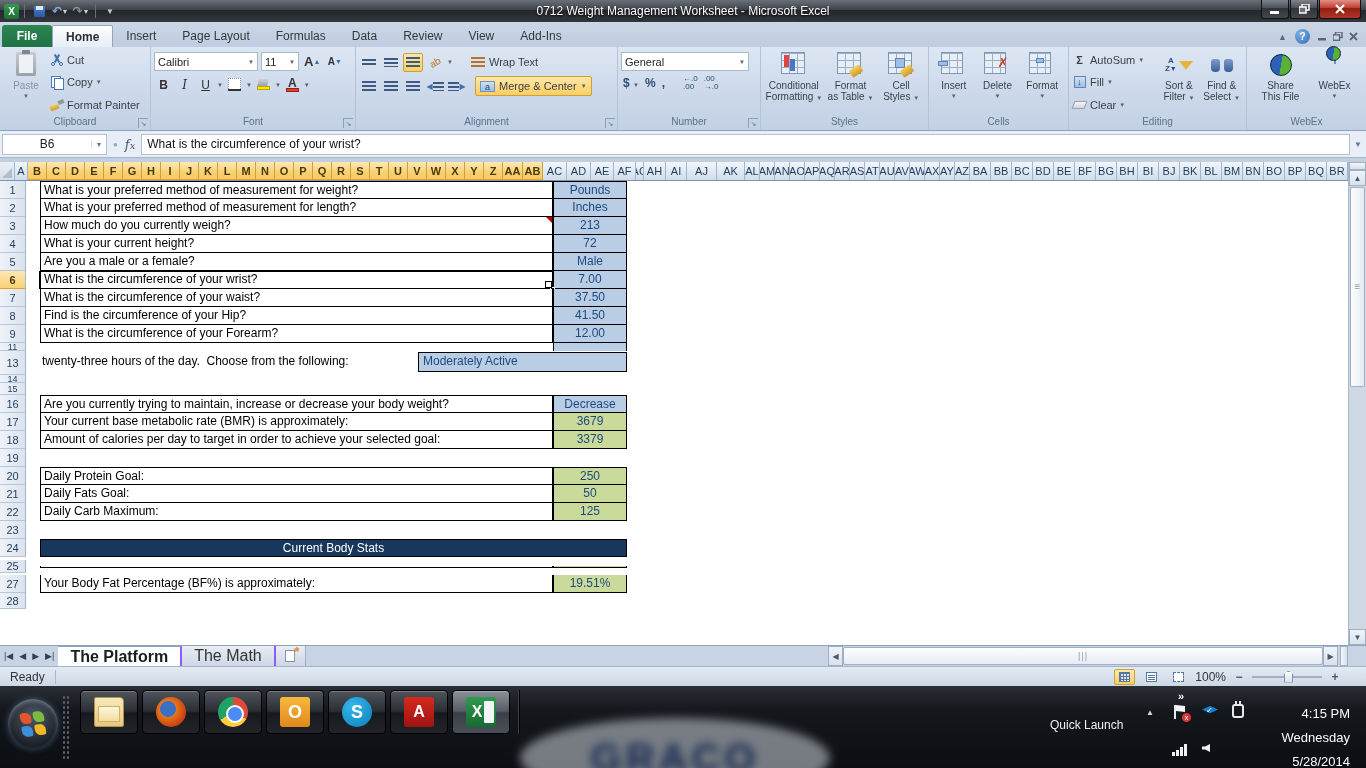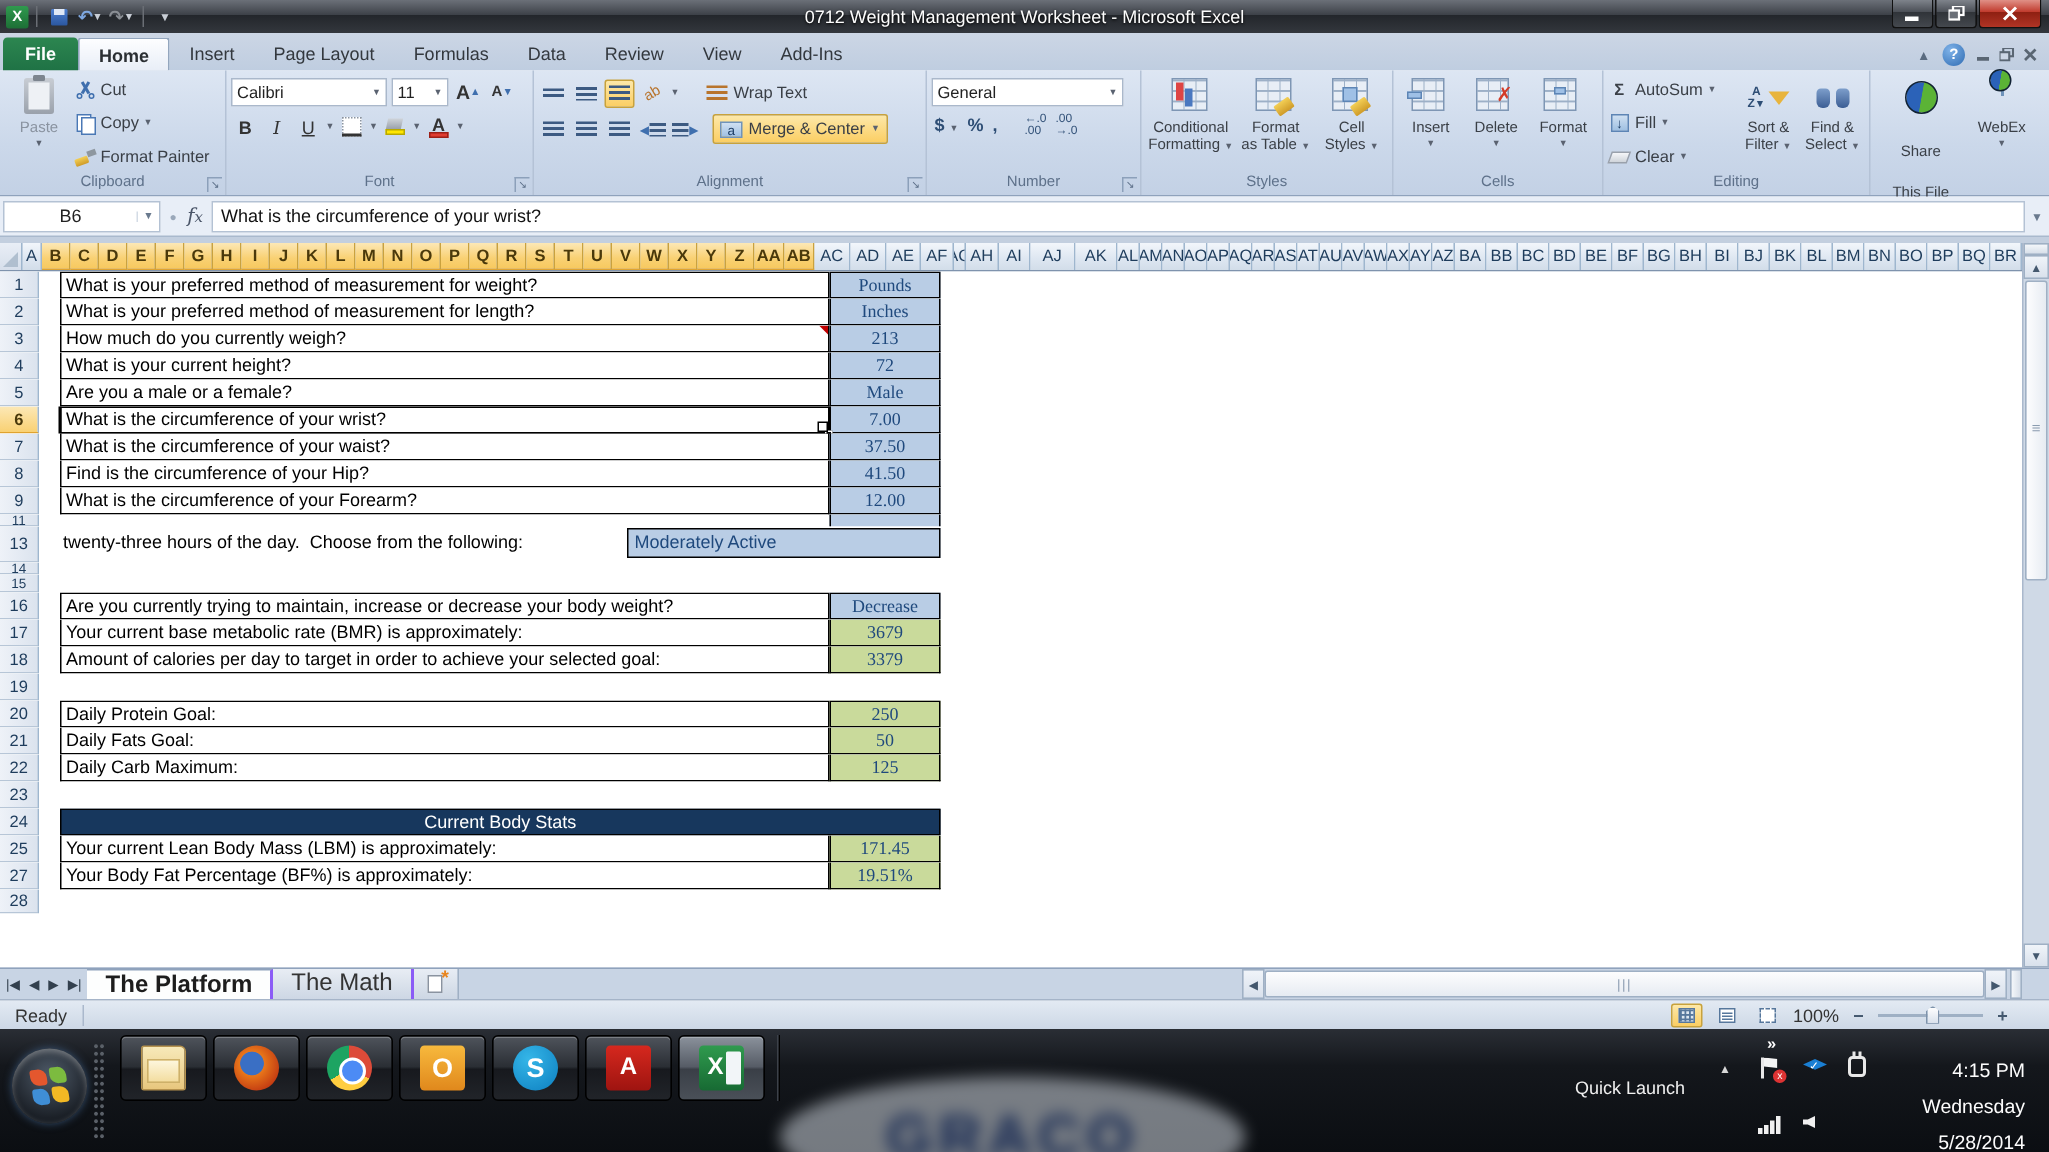--- a/index.html
+++ b/index.html
@@ -169,21 +169,21 @@
   .rownum { width:26px; flex:none; background:linear-gradient(90deg,#eef2f8,#dbe3ee);
     border-right:1px solid #9eb6ce; border-bottom:1px solid #b7c6d7; font-size:11px; color:#1e3c5c;
     display:flex; align-items:center; justify-content:center; overflow:hidden; }
   .rownum.sel { background:linear-gradient(#fce8b6,#f9d173); color:#4a390b; font-weight:bold; border-bottom:1px solid #e0a32e; }
   .rcontent { position:relative; flex:1; }
   .qcell { position:absolute; left:14px; width:513px; top:0; bottom:0; background:#fff;
     border:1px solid #000; border-top:none; font-size:12px; color:#000; padding:1px 3px 0 3px;
     white-space:nowrap; overflow:hidden; }
   .qcell.first { border-top:1px solid #000; }
   .acell { position:absolute; left:527px; width:74px; top:0; bottom:0; border:1px solid #000; border-top:none;
-    font-size:12px; color:#1f497d; text-align:center; padding-top:1px; overflow:hidden;font-family:Liberation Serif, serif; }
+    font-size:12px; color:#1f497d; text-align:center; padding-top:1px; overflow:hidden; }
   .acell.first { border-top:1px solid #000; }
   .bg-blue { background:#b9cde5; } .bg-green { background:#c9da9b; }
   .qcell.selcell { outline:2px solid #000; outline-offset:-1px; z-index:3; }
   .fillhandle { position:absolute; left:524px; bottom:-3px; width:5px; height:5px; background:#000; border:1px solid #fff; z-index:4; }
   .cursor-sq { position:absolute; left:519px; top:10px; width:7px; height:7px; background:#fff; border:1.5px solid #000; z-index:5; }
   .comment-tri { position:absolute; right:0; top:0; width:0; height:0; border-left:6px solid transparent; border-top:6px solid #c00000; }
   .act-text { position:absolute; left:16px; top:3px; font-size:12px; color:#000; white-space:pre; }
   .act-box { position:absolute; left:392px; top:1px; width:209px; height:20px; background:#b9cde5;
     border:1px solid #000; font-size:12px; color:#1f497d; padding:1px 4px; }
   .title-bar-cell { position:absolute; left:14px; width:587px; top:0; bottom:0; background:#17375d;
@@ -639,21 +639,21 @@
             </div>
           <span>Find &amp;</span>
             <span><span>Select</span> <span class="dd">▼</span></span>
         </div>
       </div>
       <div class="rg-label">Editing</div>
     </div>
 
     <div class="rgroup" style="flex:1;">
       <div class="rg-body" style="justify-content:center; gap:6px;">
-        <div class="bigbtn" style="width:50px;gap:16px;">
+        <div class="bigbtn" style="width:50px;">
           <div class="bicon" style="display:flex;align-items:center;justify-content:center;">
               <span class="sphere"></span>
             </div>
           <span>Share</span>
             <span>This File</span>
         </div>
         <div class="bigbtn" style="width:46px;">
           <div class="bicon"><span class="wbx-win"></span></div>
           <span>WebEx</span>
             <span class="dd">▼</span>
@@ -887,21 +887,21 @@
       <div class="grow" style="height: 18px;">
         <div class="rownum">23</div>
         <div class="rcontent"></div>
       </div>
       <div class="grow" style="height: 18px;">
         <div class="rownum">24</div>
         <div class="rcontent">
           <div class="title-bar-cell">Current Body Stats</div>
         </div>
       </div>
-      <div class="grow" style="height: 18px;">
+      <div class="grow" style="height: 18px; align-items: center;">
         <div class="rownum">25</div>
         <div class="rcontent">
           <div class="qcell">Your current Lean Body Mass (LBM) is approximately:</div>
           <div class="acell bg-green">171.45</div>
         </div>
       </div>
       <div class="grow" style="height: 18px;">
         <div class="rownum">27</div>
         <div class="rcontent">
           <div class="qcell">Your Body Fat Percentage (BF%) is approximately:</div>

